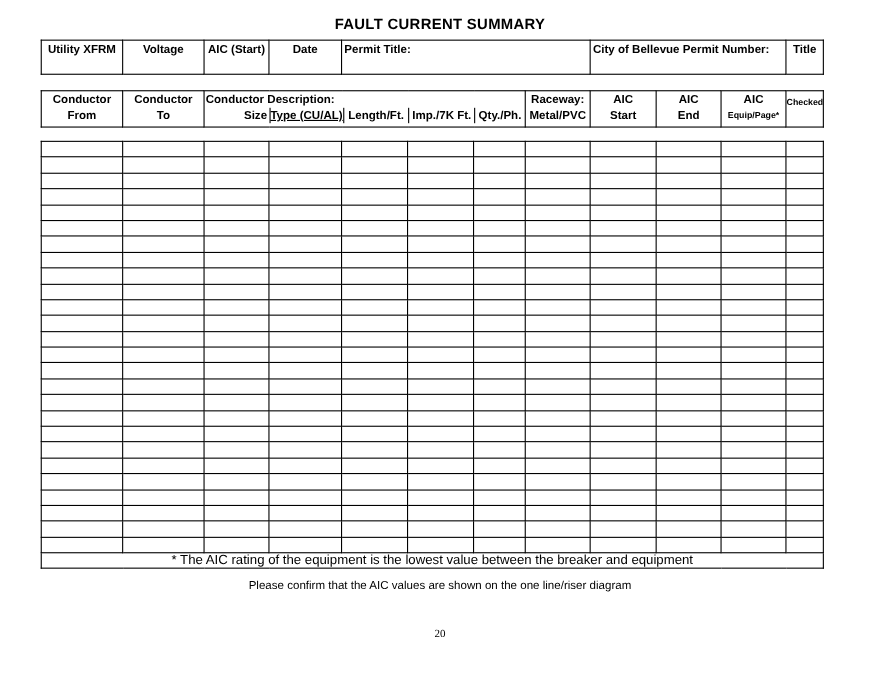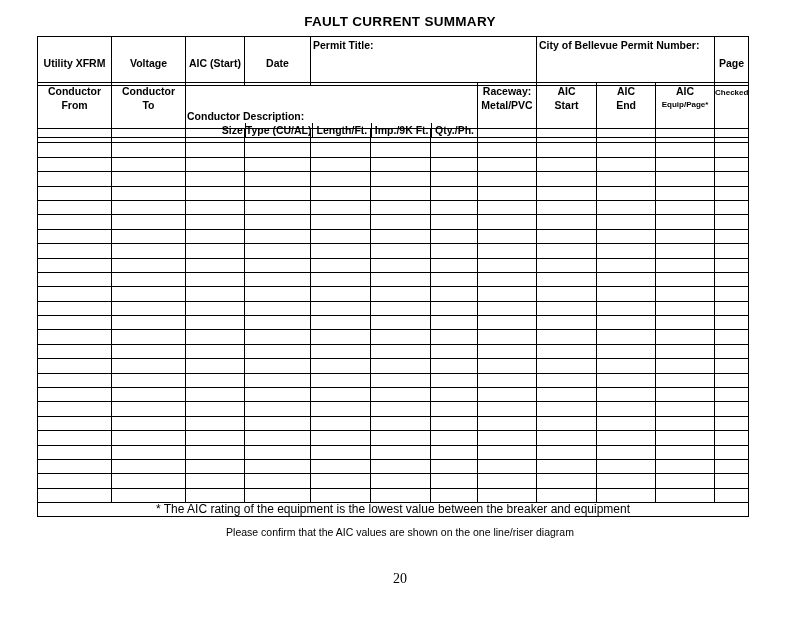--- a/index.html
+++ b/index.html
@@ -5,32 +5,32 @@
   html, body { margin:0; padding:0; background:#ffffff; }
   body { width:800px; height:618px; position:relative; overflow:hidden;
          font-family:"Liberation Sans", "DejaVu Sans", sans-serif; color:#000; }
   .title { position:absolute; left:0; width:800px; top:14px; text-align:center;
            font-weight:bold; font-size:13.5px; letter-spacing:0.3px; }
   table { border-collapse:collapse; position:absolute; table-layout:fixed; }
   td { border:1.3px solid #000; padding:0; font-size:10.5px; font-weight:bold;
        vertical-align:top; overflow:hidden; white-space:nowrap; }
   #top-table { left:37px; top:36px; width:711px; }
   #top-table td { height:28px; }
-  #top-table td.c { text-align:center; padding-top:20px; }
+  #top-table td.c { text-align:center; padding-top:2px; }
   #top-table td.l { text-align:left; padding-left:2px; padding-top:2px; }
   #main-head { left:37px; top:82px; width:711px; }
   #main-head td { height:31px; text-align:center; line-height:14px; padding-top:1px; }
   #main-head td.desc { text-align:left; }
   #main-head .small { font-size:8px; }
   #main-body { left:37px; top:128px; width:711px; }
   #main-body td { height:13.4px; }
   #main-body td.note { text-align:center; font-weight:normal; font-size:12px; height:13px; line-height:13px; }
   .confirm { position:absolute; left:0; width:800px; top:526px; text-align:center; font-size:10.5px; }
   .pagenum { position:absolute; left:0; width:800px; top:571px; text-align:center;
-             font-family:"Liberation Serif", serif; font-size:14px; }
+             font-family:"Liberation Serif", serif; font-size:10px; }
   .subcell { display:inline-block; text-align:center; }
 </style>
 </head>
 <body>
 
 <div class="title">FAULT CURRENT SUMMARY</div>
 
 <table id="top-table">
   <colgroup>
     <col style="width:74px">
@@ -42,21 +42,21 @@
       <col style="width:34px">
   </colgroup>
   <tbody>
       <tr>
     <td class="c"><span>Utility XFRM</span></td>
     <td class="c"><span>Voltage</span></td>
     <td class="c"><span>AIC (Start)</span></td>
     <td class="c"><span>Date</span></td>
     <td class="l"><span>Permit Title:</span></td>
     <td class="l"><span>City of Bellevue Permit  Number:</span></td>
-    <td class="c"><span>Page</span></td>
+    <td class="c"><span>Title</span></td>
   </tr>
 </tbody>
   </table>
 
 <table id="main-head">
   <colgroup>
     <col style="width:74px">
       <col style="width:74px">
       <col style="width:59px">
       <col style="width:66px">
@@ -73,26 +73,26 @@
       <tr>
     <td>
       <div>Conductor</div>
       <div>From</div>
     </td>
     <td>
       <div>Conductor</div>
       <div>To</div>
     </td>
     <td colspan="5" class="desc" style="border-bottom:1.3px solid #000;">
-      <div style="padding-left:1px;margin-top:25px;">Conductor  Description:</div>
+      <div style="padding-left:1px;">Conductor  Description:</div>
       <div style="display:flex; font-size:10.5px;">
         <span class="subcell" style="width:58px; text-align:right; padding-right:2px; border-right:1px solid #000;">Size</span>
-        <span class="subcell" style="width:66px; border-right:1px solid #000;">Type (CU/AL)</span>
+        <span class="subcell" style="width:66px; border-right:1px solid #000;text-decoration:underline;">Type (CU/AL)</span>
         <span class="subcell" style="width:60px; border-right:1px solid #000;">Length/Ft.</span>
-        <span class="subcell" style="width:60px; border-right:1px solid #000;">Imp./9K Ft.</span>
+        <span class="subcell" style="width:60px; border-right:1px solid #000;">Imp./7K Ft.</span>
         <span class="subcell" style="width:46px;">Qty./Ph.</span>
       </div>
     </td>
     <td>
       <div>Raceway:</div>
       <div>Metal/PVC</div>
     </td>
     <td>
       <div>AIC</div>
       <div>Start</div>

